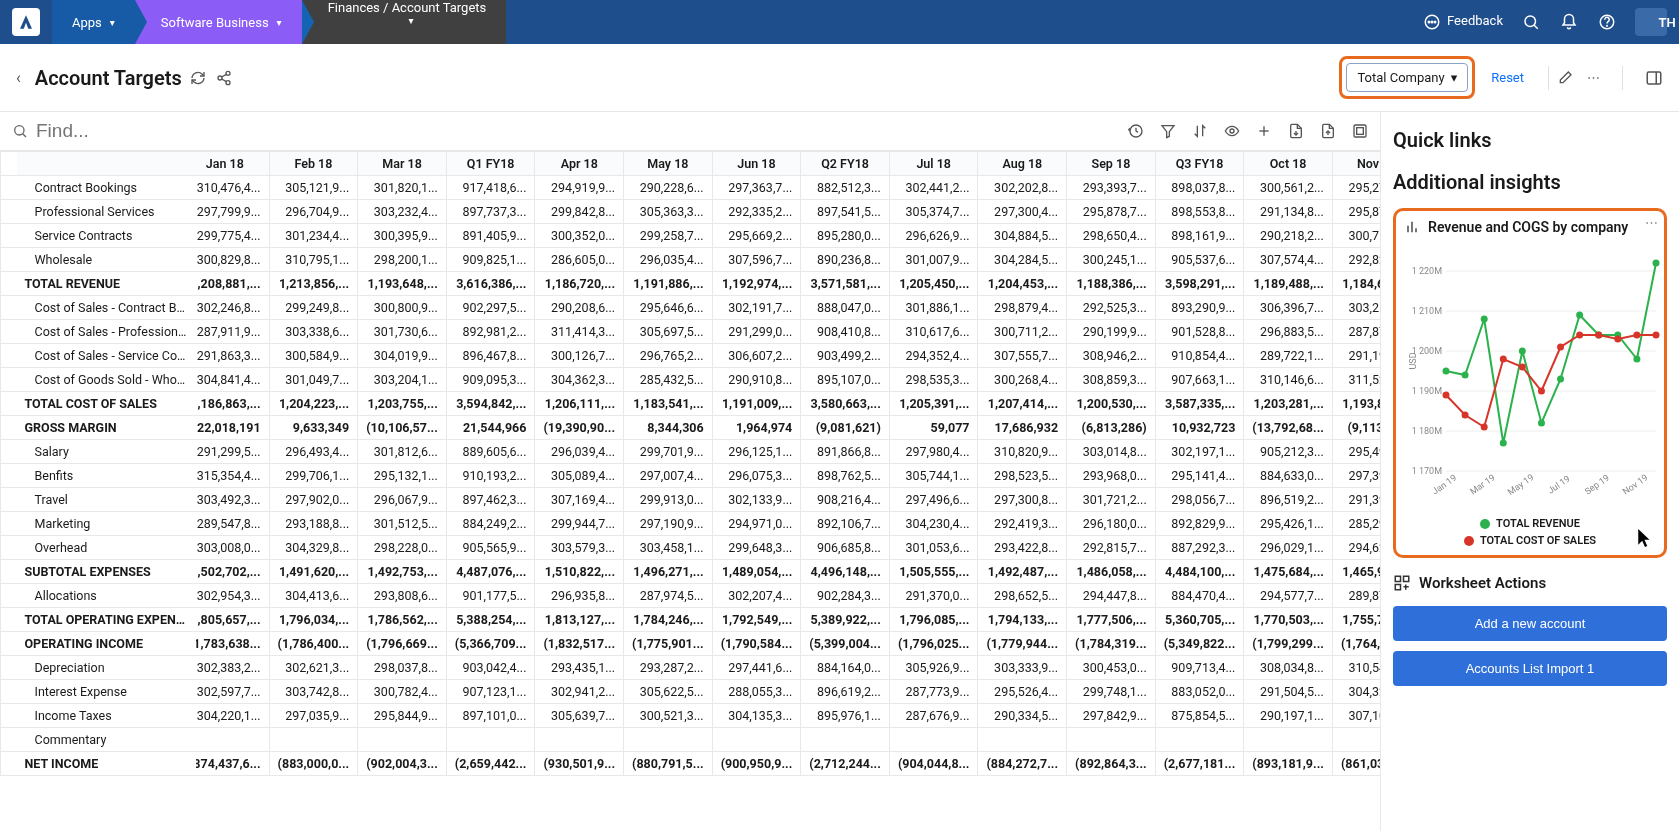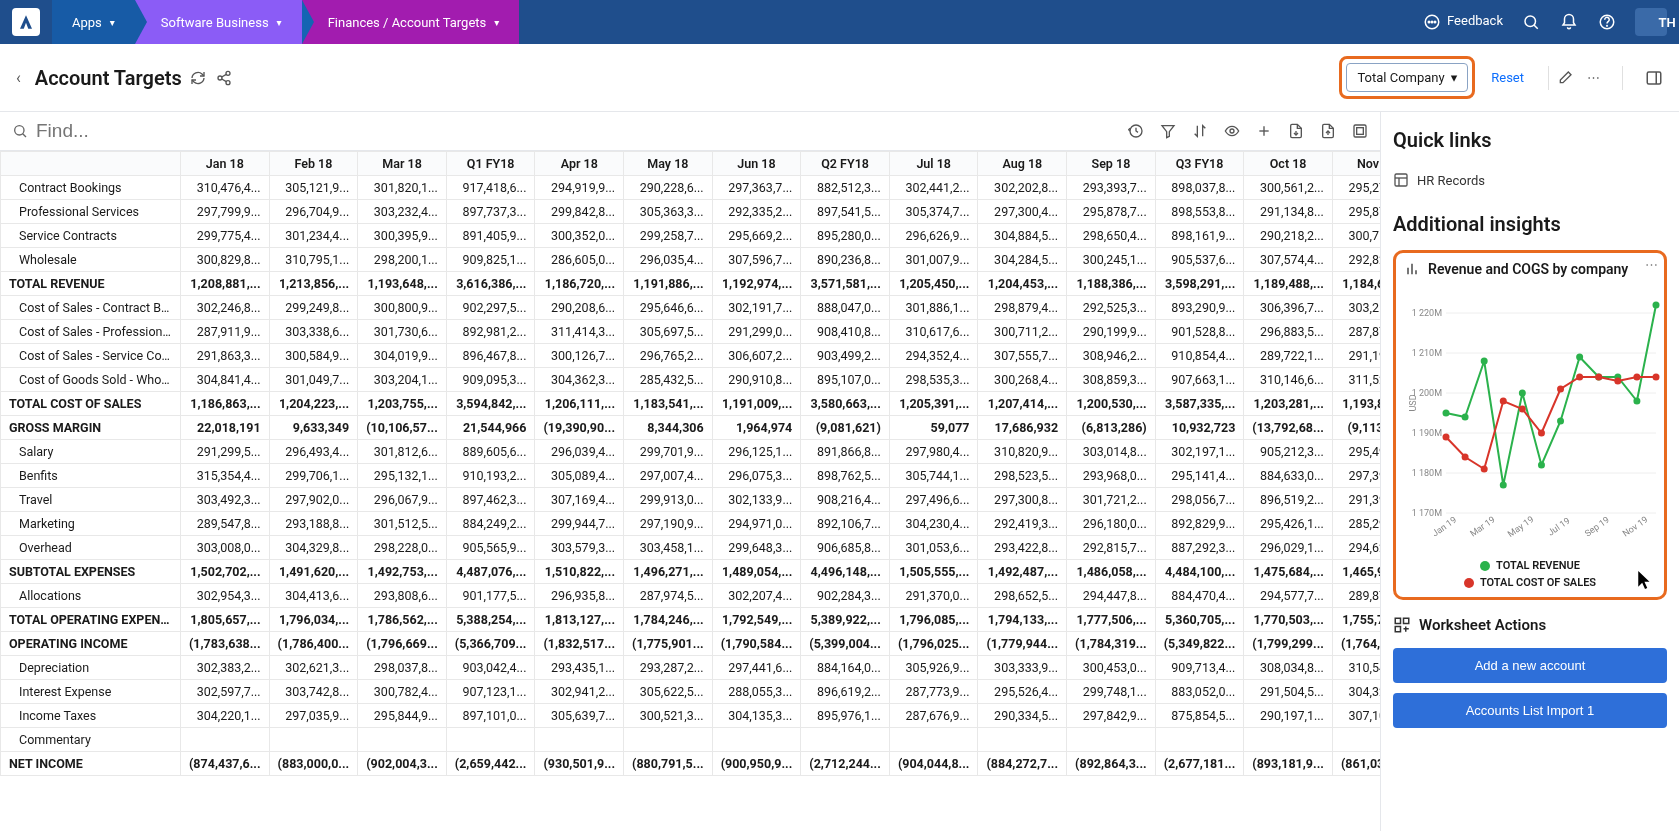--- a/index.html
+++ b/index.html
@@ -10,21 +10,21 @@
 .logo { width: 28px; height: 28px; background: #fff; border-radius: 4px; margin-right: 12px; display:flex; align-items:center; justify-content:center; }
 .logo svg { width: 18px; height: 18px; }
 .nav-crumbs { display: flex; align-items: center; height: 100%; }
 .crumb { display: flex; align-items: center; padding: 0 20px; height: 100%; cursor: pointer; position: relative; }
 .crumb .caret { margin-left: 8px; font-size: 10px; }
 .crumb:not(:last-child)::after { content: ""; position: absolute; right: -12px; top: 0; width: 0; height: 0; border-top: 22px solid transparent; border-bottom: 22px solid transparent; border-left: 12px solid #1f4e8c; z-index: 2; }
 .crumb:nth-child(1) { background: #175ba6; }
 .crumb:nth-child(1)::after { border-left-color: #175ba6; }
 .crumb:nth-child(2) { background: #8b5cf6; padding-left: 26px; }
 .crumb:nth-child(2)::after { border-left-color: #1464b3; }
-.crumb:nth-child(3) { background: #a21caf; padding-left: 26px; }
+.crumb:nth-child(3) { background: #404040; padding-left: 26px; flex-direction: column; }
 .nav-spacer { flex: 1; }
 .nav-right { display: flex; align-items: center; gap: 18px; }
 .feedback { display: flex; gap: 6px; cursor: pointer; }
 .nav-icon { width: 20px; height: 20px; display:flex; align-items:center; justify-content:center; cursor:pointer; }
 .avatar { width: 28px; height: 28px; border-radius: 4px; background: #3a6aa8; display:flex; align-items:center; justify-content:center; font-weight:600;padding-left:32px; }
 
 
 .header { display: flex; align-items: center; padding: 12px 16px; border-bottom: 1px solid #e5e7eb; }
 .back-arrow { margin-right: 14px; cursor:pointer; font-size:16px; color:#555; }
 .page-title { font-size: 20px; font-weight: 600; margin-right: 8px; }
@@ -49,21 +49,21 @@
 .search-input { border:none; outline:none; font-size:19px; flex:1; }
 .grid-top-spacer { flex:1; }
 .grid-tools { display:flex; gap:16px; color:#555; }
 .grid-tools span { cursor:pointer; }
 
 
 .table-scroll { flex:1; overflow:auto; }
 table { border-collapse: collapse; width: max-content; }
 th, td { border: 1px solid #e8e8e8; padding: 4px 8px; text-align: right; font-size: 12.5px; white-space: nowrap; height: 22px; }
 th { background: #fafbfc; font-weight: 600; text-align: center; }
-td:first-child, th:first-child { text-align: left; position: sticky; left: 0; background: #fff; min-width: 180px; max-width:180px; overflow:hidden; text-overflow:ellipsis; }
+td:first-child, th:first-child { text-align: left; position: sticky; left: 16px; background: #fff; min-width: 180px; max-width:180px; overflow:hidden; text-overflow:ellipsis; }
 th:first-child { background: #fafbfc; }
 tr.bold td { font-weight: 700; }
 td.indent { padding-left: 18px; }
 
 
 .side-heading { font-size: 20px; font-weight: 600; margin-bottom: 14px; }
 .quick-link { display:flex; align-items:center; gap:8px; padding: 6px 0; color:#333; cursor:pointer; }
 .insights-card { border: 3px solid #e86a1f; border-radius: 10px; padding: 8px; margin-bottom: 16px; position:relative; }
 .insights-head { display:flex; align-items:center; gap:8px; font-size:14px; font-weight:600; margin-bottom:6px; }
 .card-menu { position:absolute; top:4px; right:6px; cursor:pointer; color:#777; }
@@ -702,28 +702,20 @@
               <td>(861,039,2...</td>
             </tr>
           </tbody>
       </table>
     </div>
   </div>
 
   <div class="side-panel">
     <div class="side-heading">Quick links</div>
     <div id="quick-links">
-        <div class="quick-link">
-          <svg width="16" height="16" viewBox="0 0 24 24" fill="none" stroke="#555" stroke-width="2">
-            <rect x="3" y="3" width="18" height="18" rx="2"></rect>
-            <line x1="3" y1="9" x2="21" y2="9"></line>
-            <line x1="9" y1="9" x2="9" y2="21"></line>
-          </svg>
-          <span>HR Records</span>
-        </div>
       </div>
 
     <div class="side-heading" style="margin-top:18px">Additional insights</div>
     <div class="insights-card">
       <span class="card-menu">⋯</span>
       <div class="insights-head">
         <span>
           <svg width="16" height="16" viewBox="0 0 24 24" fill="none" stroke="#333" stroke-width="2">
               <line x1="6" y1="20" x2="6" y2="10"></line>
               <line x1="12" y1="20" x2="12" y2="4"></line>

